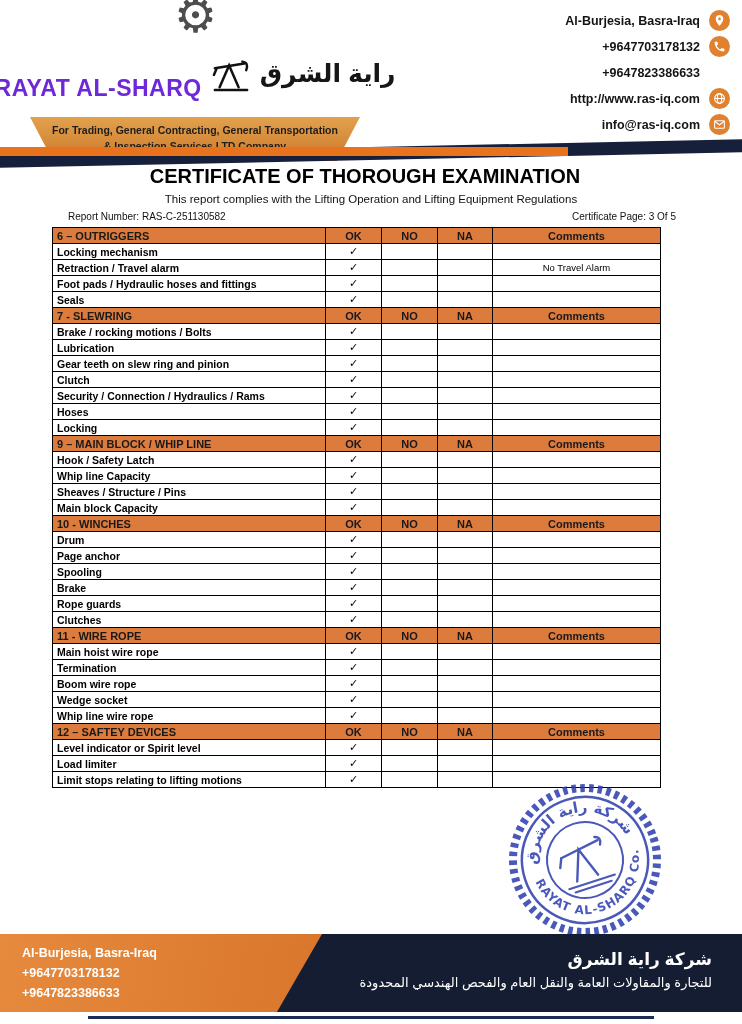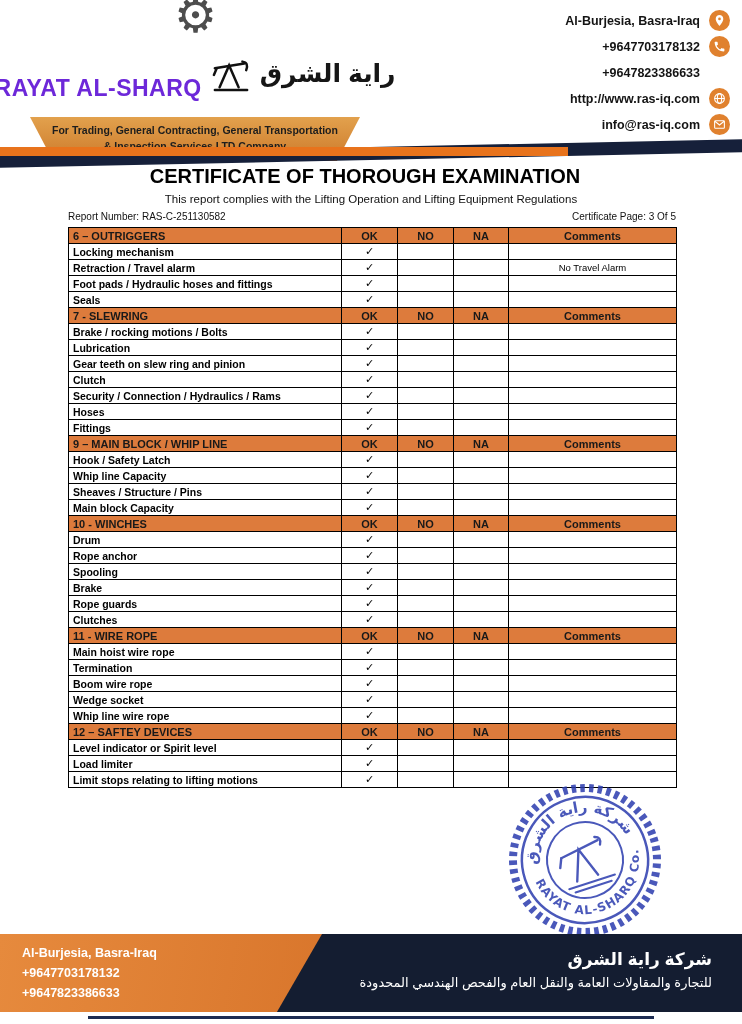--- a/index.html
+++ b/index.html
@@ -41,21 +41,21 @@
   
   .divider-band { position:absolute; top:147px; left:-10px; width:764px; height:13px; background:#16203a; transform:rotate(-1.2deg); }
   .orange-bar { position:absolute; top:147px; left:0; width:568px; height:9px; background:#e8731c; }
 
   
   .title { position:absolute; top:165px; left:0; width:730px; text-align:center; font-size:20px; font-weight:bold; color:#000; }
   .subtitle { position:absolute; top:193px; left:0; width:742px; text-align:center; font-size:11.5px; color:#111; }
   .meta { position:absolute; top:211px; left:68px; width:608px; display:flex; justify-content:space-between; font-size:10px; color:#111; }
 
   
-  .exam-table { position:absolute; top:227px; left:68px; width:608px; border-collapse:collapse; table-layout:fixed; }
+  .exam-table { position:absolute; top:227px; left:52px; width:608px; border-collapse:collapse; table-layout:fixed; }
   .exam-table td { border:1px solid #000; height:16px; padding:0 4px; overflow:hidden; white-space:nowrap; }
   .sec-row td { background:#dd7b3c; font-weight:bold; font-size:11px; color:#191919; }
   .sec-title { padding-left:6px; }
   .sec-col { text-align:center; }
   .cell-item { font-size:10.5px; font-weight:bold; color:#000; padding-left:6px; }
   .cell-check { text-align:center; font-size:11px; color:#000; }
   .cell-comment { text-align:center; font-size:9.5px; color:#000; }
 
   
   .stamp { position:absolute; left:505px; top:780px; width:160px; height:160px; transform:rotate(-18deg); opacity:.85; }
@@ -249,21 +249,21 @@
           <td class="cell-comment"></td>
         </tr>
         <tr>
           <td class="cell-item">Hoses</td>
           <td class="cell-check">✓</td>
           <td class="cell-check"></td>
           <td class="cell-check"></td>
           <td class="cell-comment"></td>
         </tr>
         <tr>
-          <td class="cell-item">Fittings</td>
+          <td class="cell-item">Locking</td>
           <td class="cell-check">✓</td>
           <td class="cell-check"></td>
           <td class="cell-check"></td>
           <td class="cell-comment"></td>
         </tr>
         <tr class="sec-row">
           <td class="sec-title">9 – MAIN BLOCK / WHIP LINE</td>
           <td class="sec-col">OK</td>
           <td class="sec-col">NO</td>
           <td class="sec-col">NA</td>
@@ -305,21 +305,21 @@
           <td class="sec-col">Comments</td>
         </tr>
         <tr>
           <td class="cell-item">Drum</td>
           <td class="cell-check">✓</td>
           <td class="cell-check"></td>
           <td class="cell-check"></td>
           <td class="cell-comment"></td>
         </tr>
         <tr>
-          <td class="cell-item">Rope anchor</td>
+          <td class="cell-item">Page anchor</td>
           <td class="cell-check">✓</td>
           <td class="cell-check"></td>
           <td class="cell-check"></td>
           <td class="cell-comment"></td>
         </tr>
         <tr>
           <td class="cell-item">Spooling</td>
           <td class="cell-check">✓</td>
           <td class="cell-check"></td>
           <td class="cell-check"></td>

